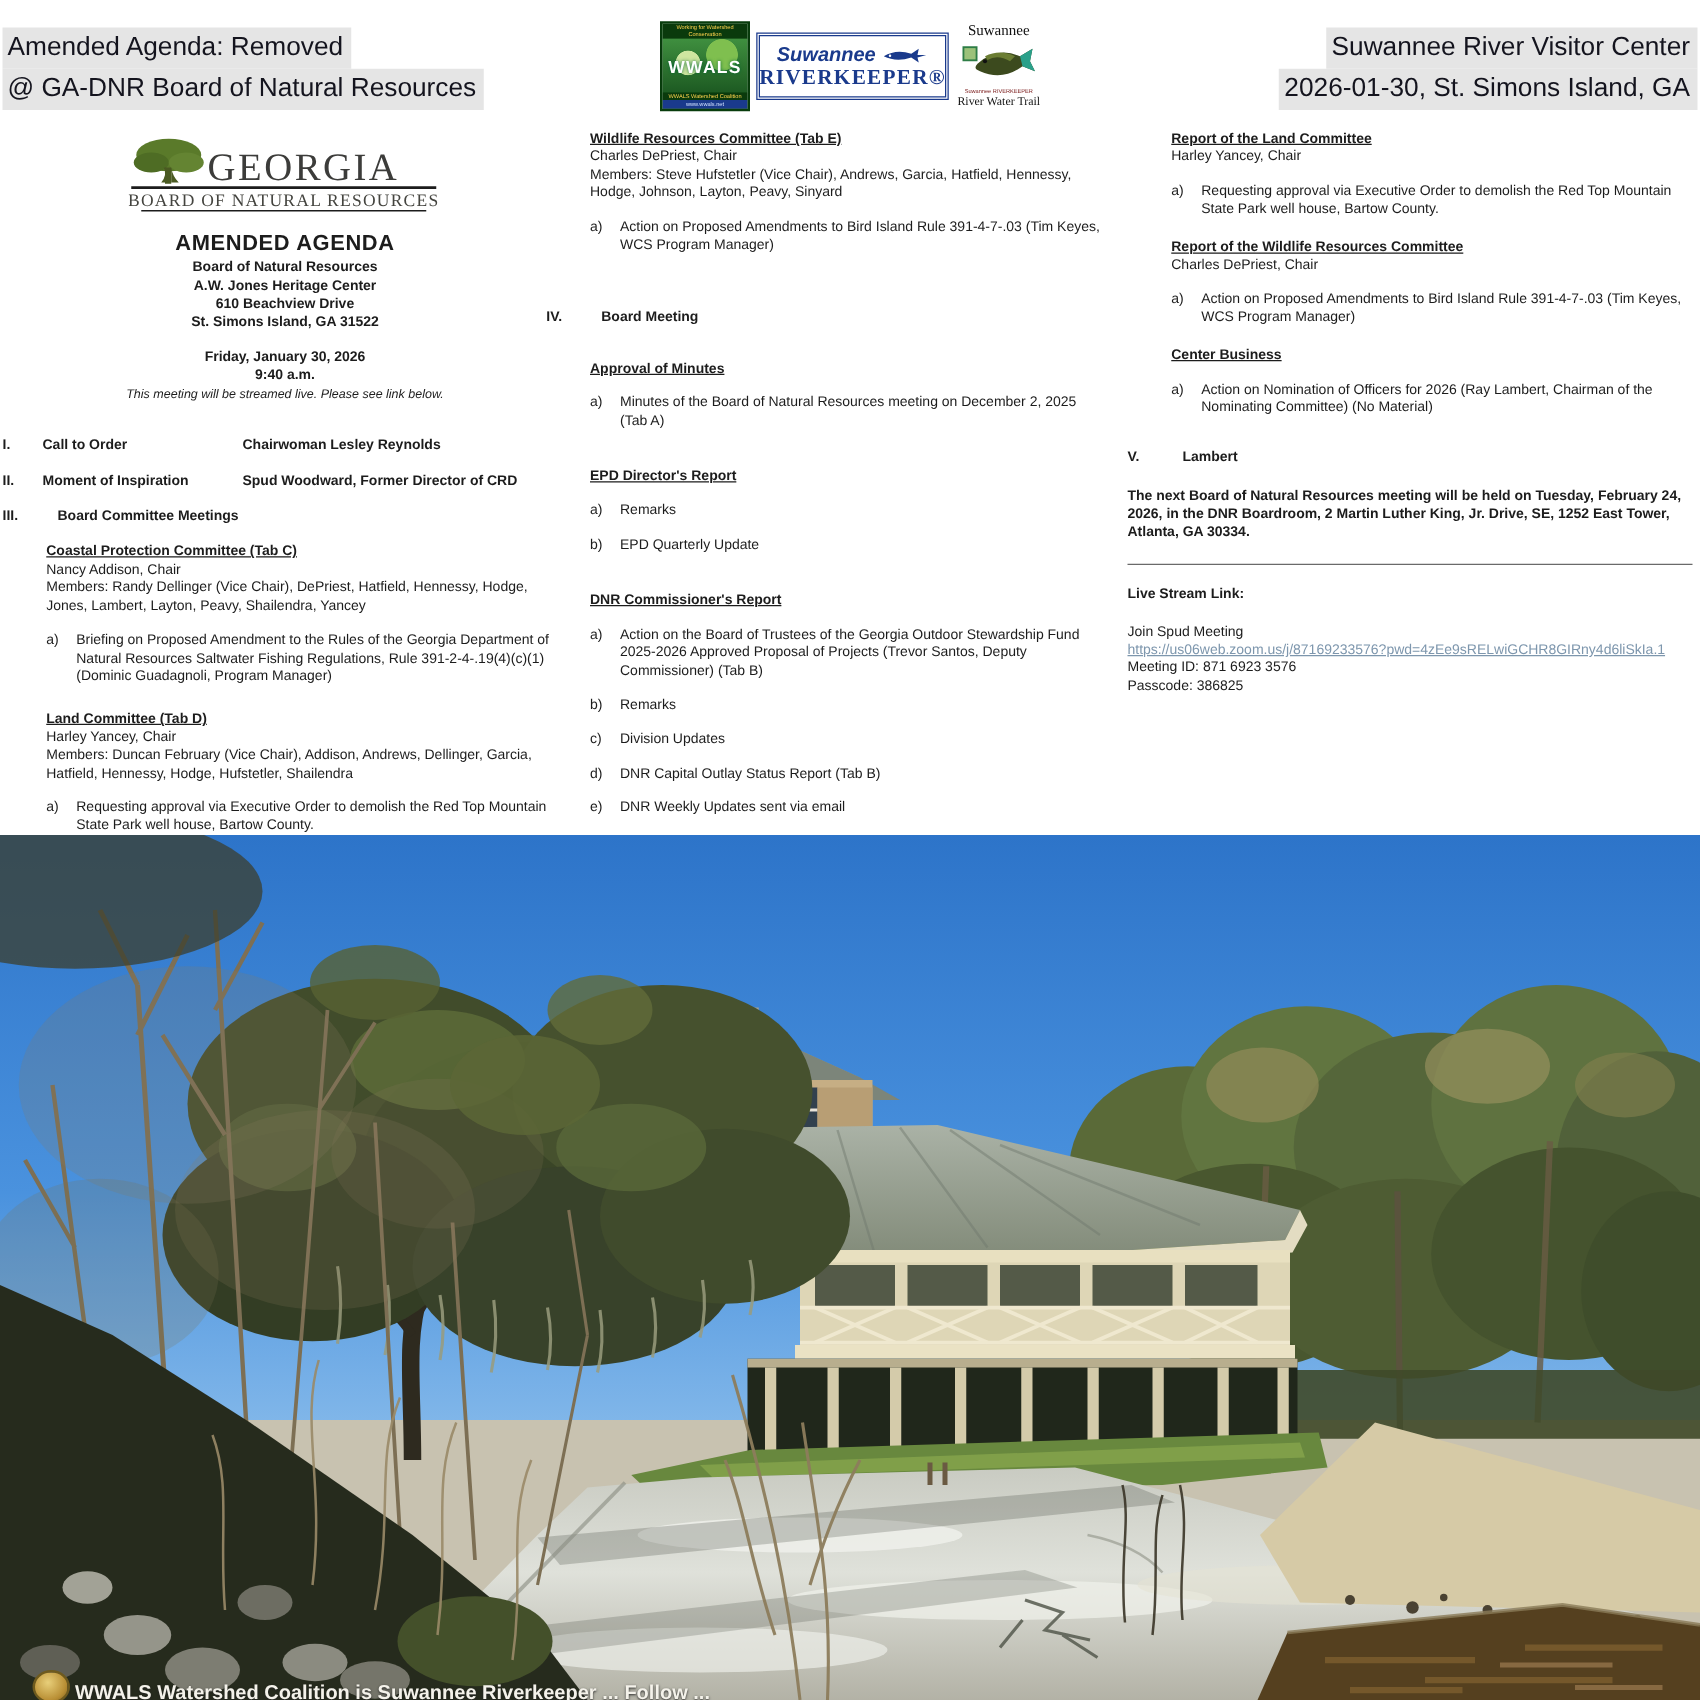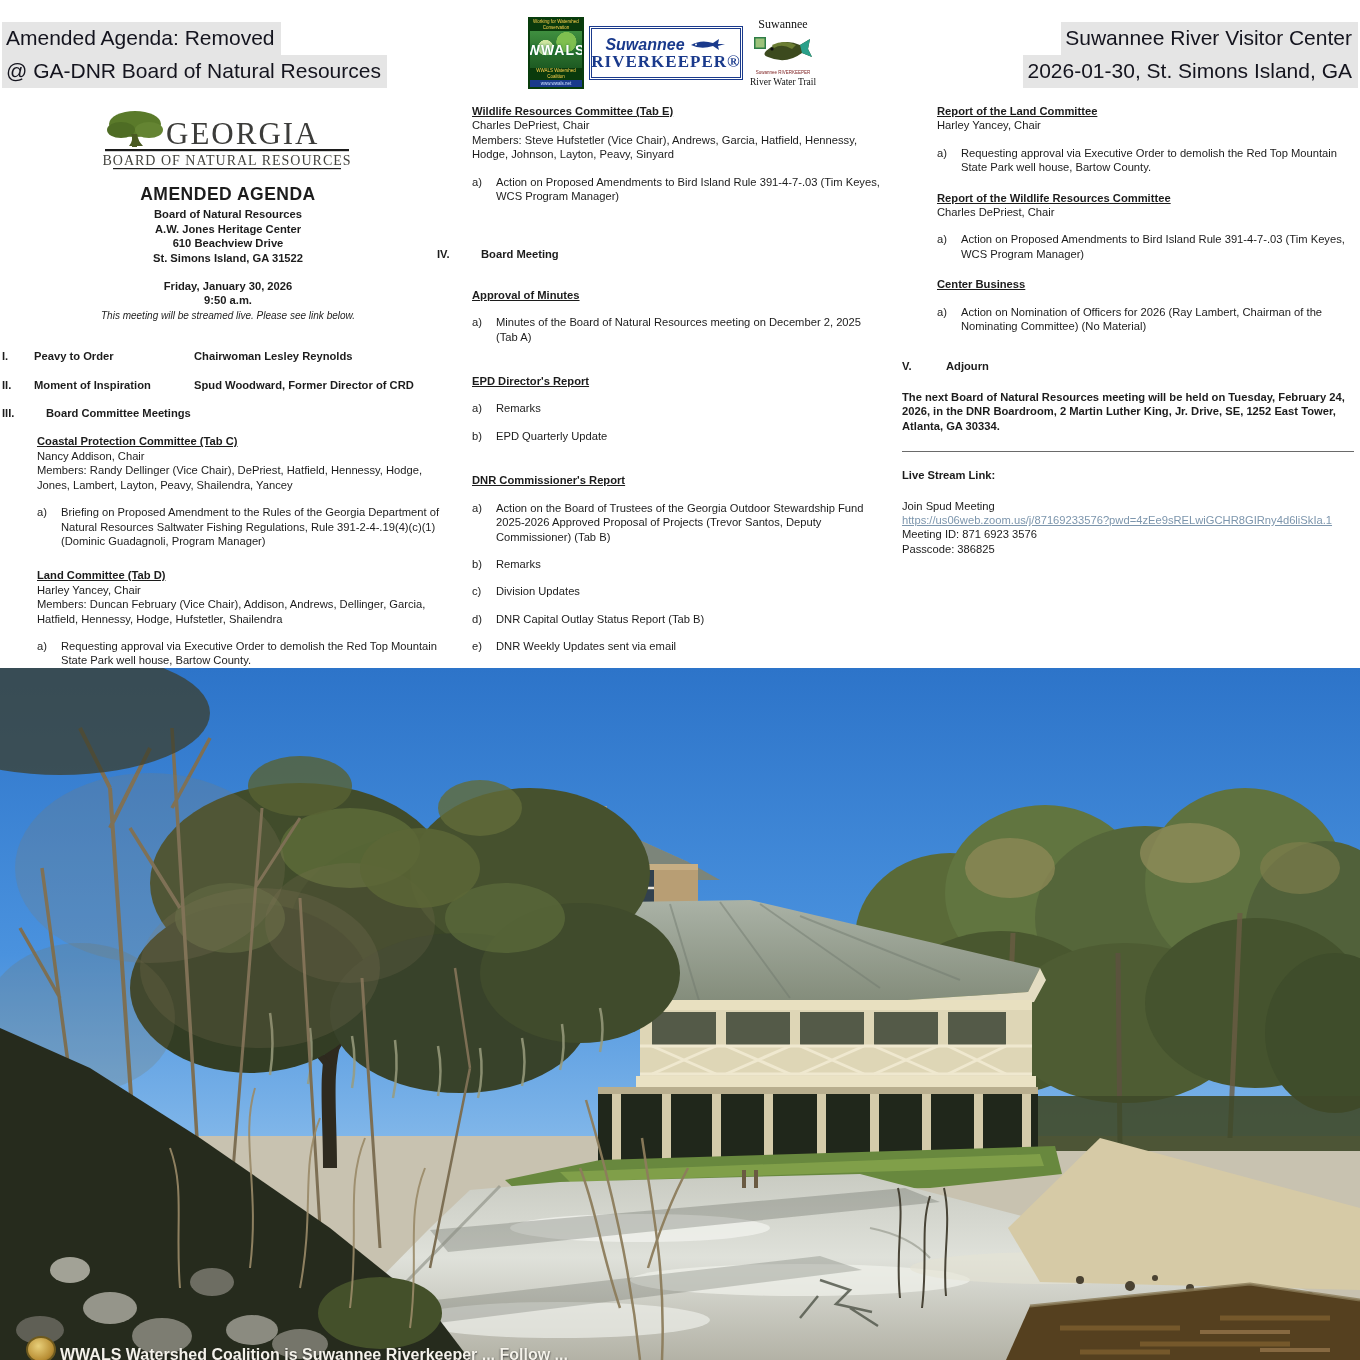--- a/index.html
+++ b/index.html
@@ -5,21 +5,21 @@
   html,body{margin:0;padding:0;background:#888;}
   .page{position:relative;width:1360px;height:1360px;background:#ffffff;overflow:hidden;
         font-family:"Liberation Sans",sans-serif;color:#1c1c1c;}
   
   .banner{position:absolute;top:22px;font-size:21px;line-height:30px;color:#14141e;}
   .banner .hl{background:#e5e5e5;padding:1px 6px 2px 4px;display:inline-block;}
   .banner-left{left:2px;text-align:left;}
   .banner-right{right:2px;text-align:right;}
   
   .logo-strip{position:absolute;left:528px;top:16px;height:74px;display:flex;align-items:center;gap:5px;}
-  .wwals-box{width:56px;height:72px;background:linear-gradient(#2f7d2f,#0c4d14);border:2px solid #083c0c;
+  .wwals-box{width:72px;height:72px;background:linear-gradient(#2f7d2f,#0c4d14);border:2px solid #083c0c;
              box-sizing:border-box;display:flex;flex-direction:column;align-items:center;justify-content:space-between;
              font-size:5px;color:#ffe9a8;text-align:center;overflow:hidden;}
   .wwals-box .tag{background:#0a3a0c;color:#ffd34d;width:100%;font-size:4.5px;line-height:6px;}
   .wwals-box .big{color:#ffffff;font-weight:bold;font-size:14px;letter-spacing:1px;text-shadow:0 0 3px #063;}
   .wwals-box .url{background:#1a3a8c;color:#cfe0ff;width:100%;font-size:4.5px;line-height:7px;}
   .wwals-art{flex:1;width:100%;background:
       radial-gradient(circle at 70% 30%, #7fbf4f 0 22%, transparent 23%),
       radial-gradient(circle at 30% 45%, #cfe6a0 0 18%, transparent 19%),
       linear-gradient(#3f8f3f,#1d5a22);display:flex;align-items:center;justify-content:center;}
   .rk-box{width:154px;height:54px;background:#fff;border:3px double #1a3a8c;box-sizing:border-box;
@@ -130,28 +130,28 @@
       </svg>
       <div class="agenda-title">AMENDED AGENDA</div>
       <div class="addr">
         <div>Board of Natural Resources</div>
         <div>A.W. Jones Heritage Center</div>
         <div>610 Beachview Drive</div>
         <div>St. Simons Island, GA 31522</div>
       </div>
       <div class="dt">
         <div>Friday, January 30, 2026</div>
-        <div>9:50 a.m.</div>
+        <div>9:40 a.m.</div>
       </div>
       <div class="note">This meeting will be streamed live. Please see link below.</div>
     </div>
 
     <div class="roman" style="margin-top:26px;">
       <span class="rn">I.</span>
-      <span class="rl">Peavy to Order</span>
+      <span class="rl">Call to Order</span>
       <span class="rw">Chairwoman Lesley Reynolds</span>
     </div>
     <div class="roman">
       <span class="rn">II.</span>
       <span class="rl">Moment of Inspiration</span>
       <span class="rw">Spud Woodward, Former Director of CRD</span>
     </div>
     <div class="roman">
       <span class="rn">III.</span>
       <span class="rw">Board Committee Meetings</span>
@@ -261,21 +261,21 @@
     <div class="sect" style="margin-top:16px;">
       <div class="h">Center Business</div>
       <div class="li">
         <span class="m">a)</span>
         <span class="t">Action on Nomination of Officers for 2026 (Ray Lambert, Chairman of the Nominating Committee) (No Material)</span>
       </div>
     </div>
 
     <div class="roman" style="margin-top:26px;">
       <span class="rn">V.</span>
-      <span class="rw">Adjourn</span>
+      <span class="rw">Lambert</span>
     </div>
 
     <div class="bold-p">The next Board of Natural Resources meeting will be held on Tuesday, February 24, 2026, in the DNR Boardroom, 2 Martin Luther King, Jr. Drive, SE, 1252 East Tower, Atlanta, GA 30334.</div>
 
     <hr class="rule">
 
     <div class="bold-p">Live Stream Link:</div>
     <div class="stream-block">
       <div>Join Spud Meeting</div>
       <a class="zoom-url" href="#">https://us06web.zoom.us/j/87169233576?pwd=4zEe9sRELwiGCHR8GIRny4d6liSkIa.1</a>

